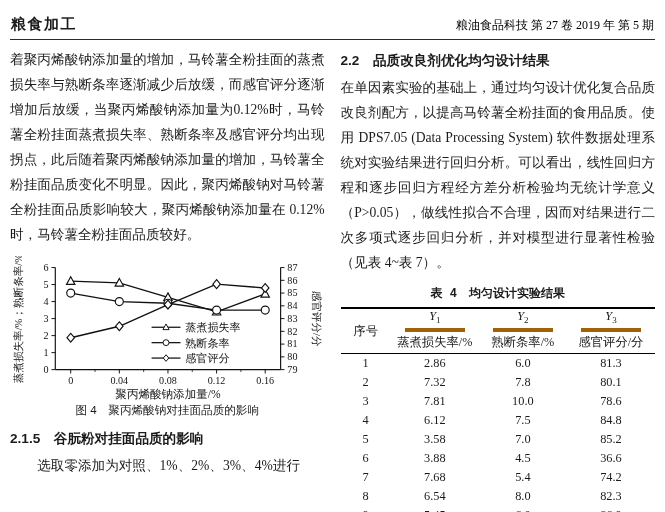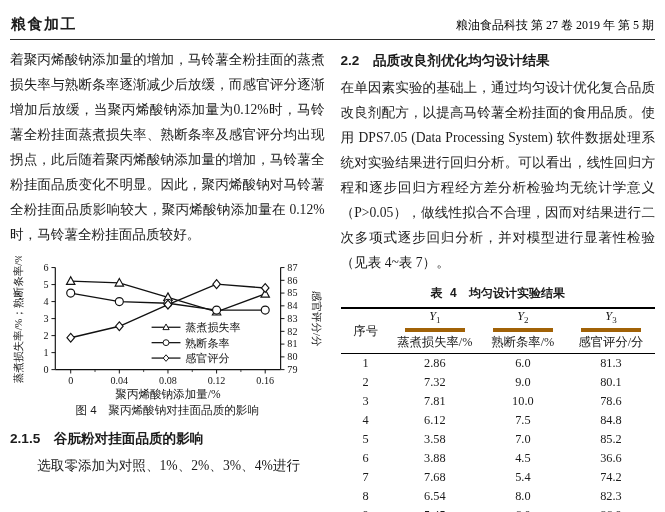--- a/index.html
+++ b/index.html
@@ -194,21 +194,21 @@
         <tbody id="table-body">
             <tr>
               <td>1</td>
               <td>2.86</td>
               <td>6.0</td>
               <td>81.3</td>
             </tr>
             <tr>
               <td>2</td>
               <td>7.32</td>
-              <td>9.0</td>
+              <td>7.8</td>
               <td>80.1</td>
             </tr>
             <tr>
               <td>3</td>
               <td>7.81</td>
               <td>10.0</td>
               <td>78.6</td>
             </tr>
             <tr>
               <td>4</td>

